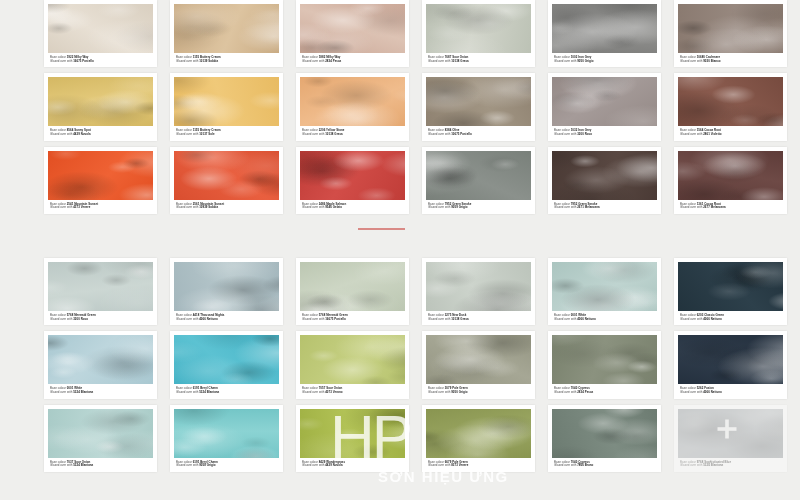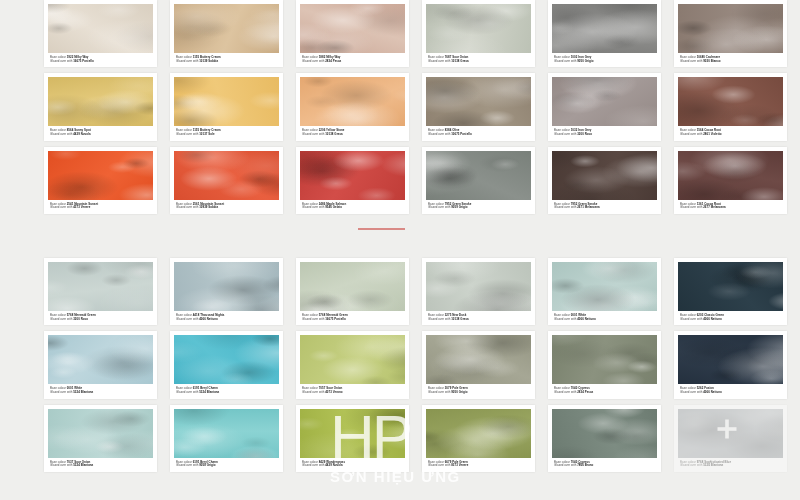--- a/index.html
+++ b/index.html
@@ -72,20 +72,21 @@
     letter-spacing: -3px;
     line-height: 58px;
     font-family: "Liberation Sans", sans-serif;
   }
   #watermark .son {
     font-size: 15px;
     font-weight: bold;
     color: rgba(255,255,255,0.88);
     letter-spacing: 1.5px;
     margin-top: 2px;
+    margin-left: 48px;
   }
 
   #divider-mark {
     position: absolute;
     left: 358px; top: 228px;
     width: 47px; height: 1.5px;
     background: #d98a86;
     z-index: 20;
   }
 </style>

